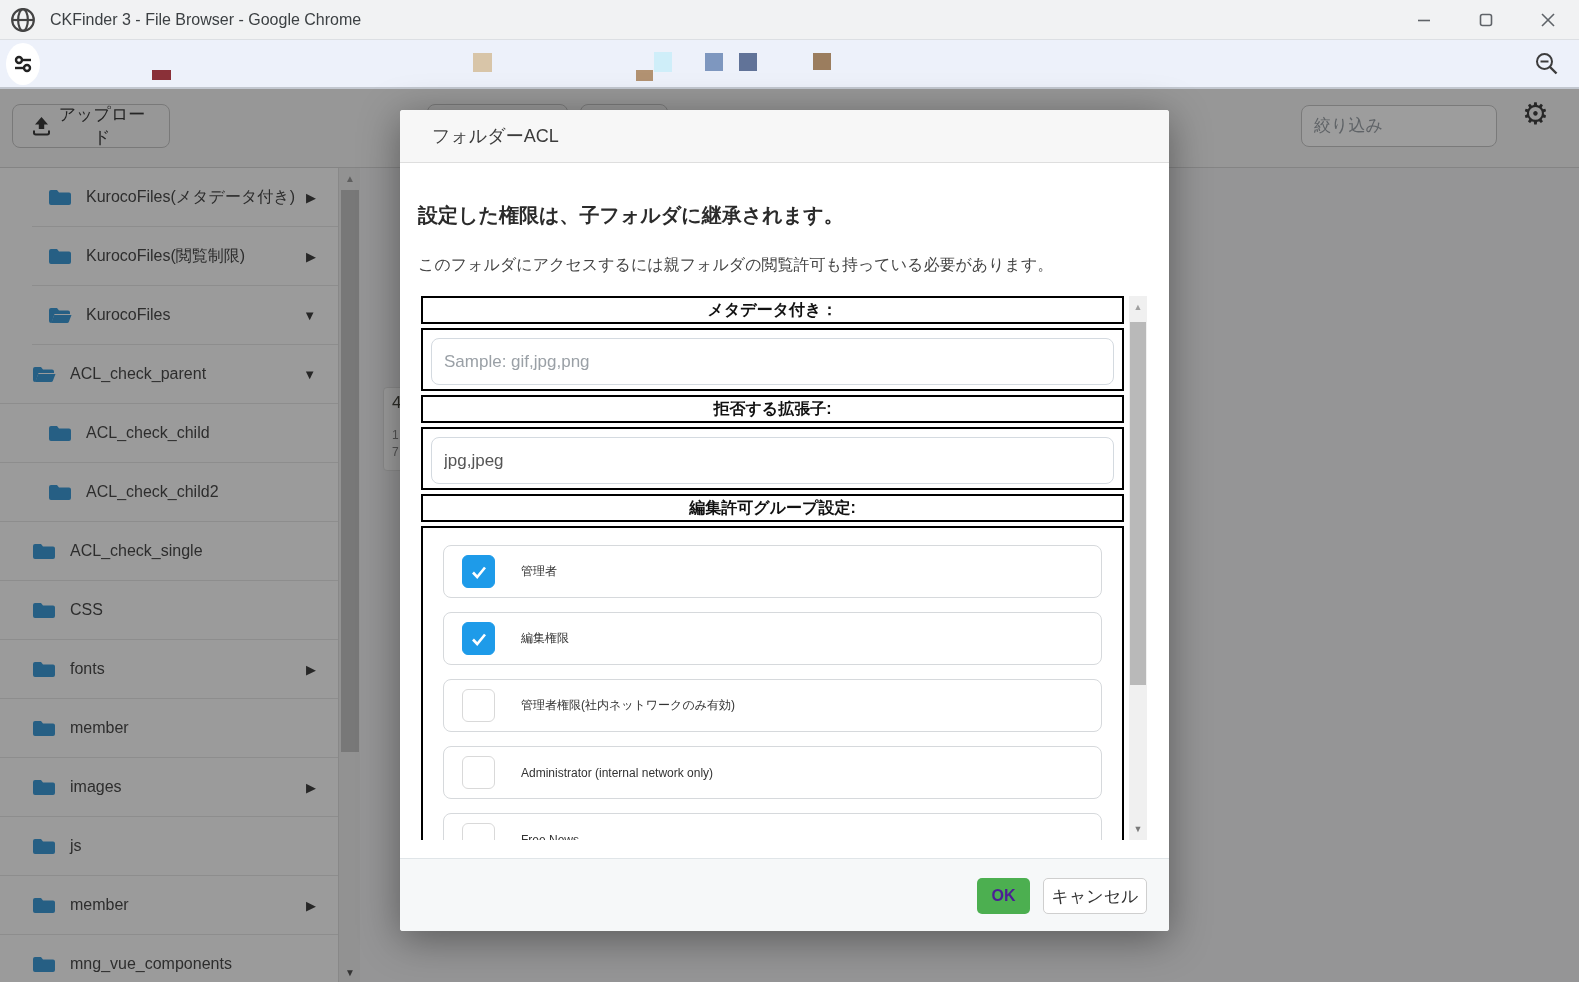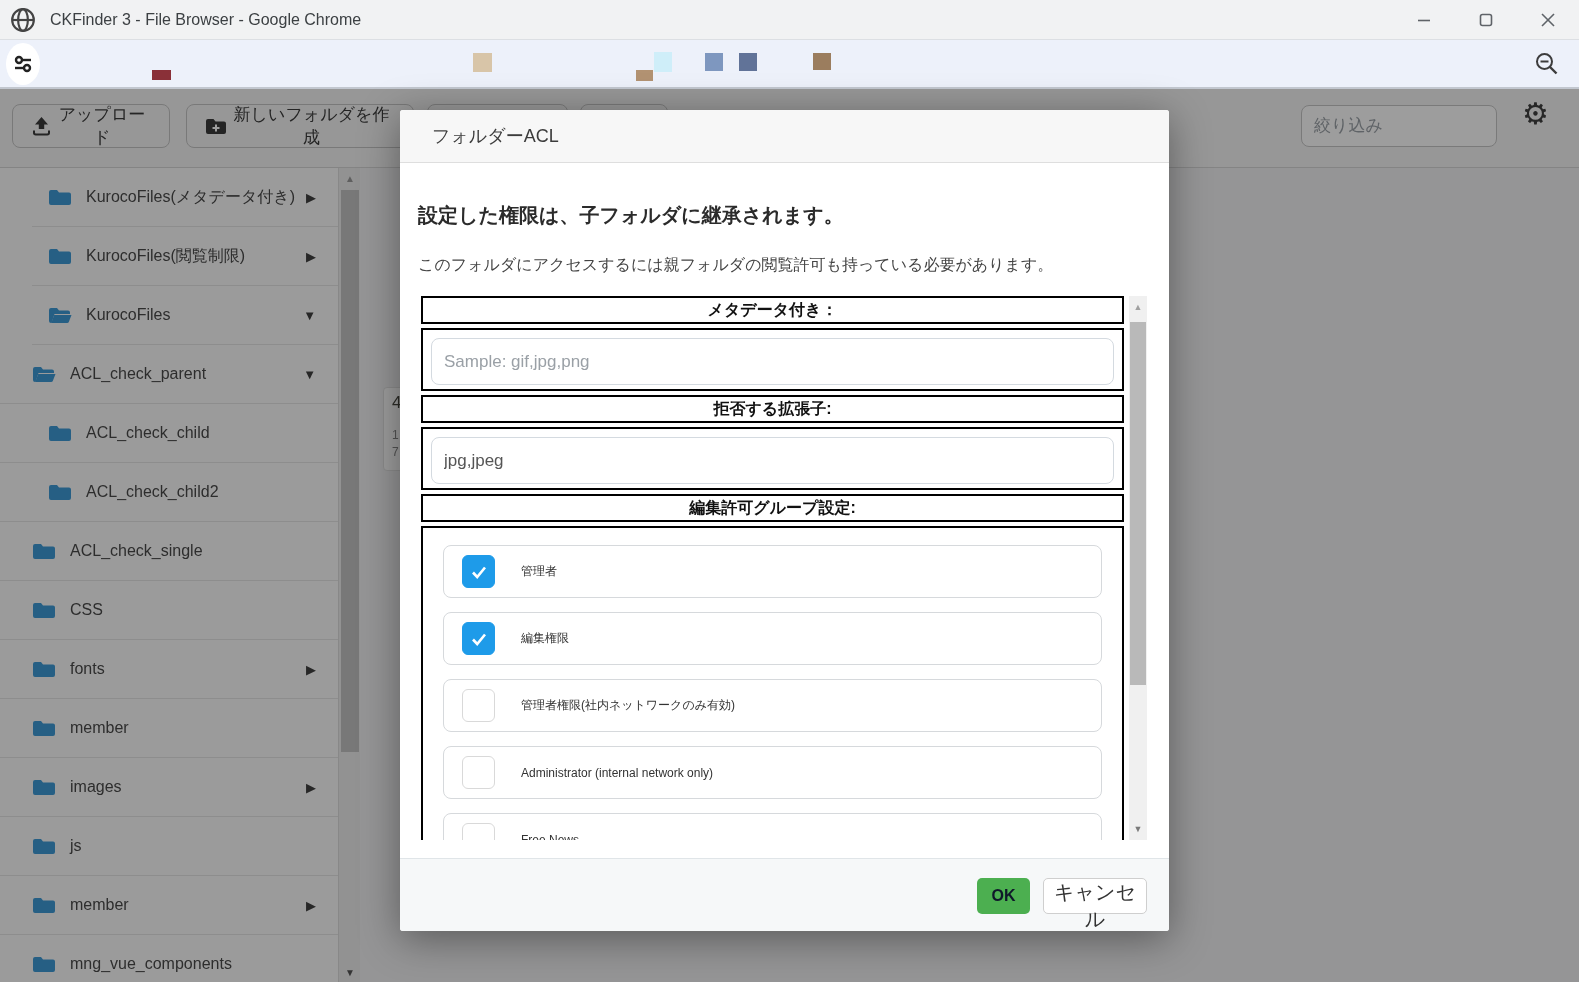--- a/index.html
+++ b/index.html
@@ -93,22 +93,22 @@
   .cbx.checked svg{display:block;}
   .group-label{font-size:12px;color:#333;}
 
   .modal-scroll{position:absolute;left:729px;top:186px;width:18px;height:544px;background:#f0f0f0;}
   .modal-scroll .arr{position:absolute;left:0;width:18px;height:22px;display:flex;align-items:center;justify-content:center;font-size:9px;color:#a0a0a0;}
   .modal-scroll .arr.up{top:0;}
   .modal-scroll .arr.down{bottom:0;color:#7a7a7a;}
   .modal-scroll .thumb{position:absolute;left:1px;top:26px;width:16px;height:363px;background:#b9b9b9;}
 
   .modal-footer{position:absolute;left:0;bottom:0;width:100%;height:73px;background:#f6f8f9;border-top:1px solid #e0e5e8;border-radius:0 0 3px 3px;}
-  .ok-btn{position:absolute;right:139px;top:19px;width:53px;height:36px;background:var(--ok-green);color:#0f172a;font-weight:bold;font-size:16px;border:none;border-radius:5px;font-family:inherit;}
-  .cancel-btn{position:absolute;right:22px;top:19px;width:104px;height:36px;background:#fff;color:#333;font-size:20px;border:1px solid #cfcfcf;border-radius:5px;font-family:inherit;}
+  .ok-btn{position:absolute;right:139px;top:19px;width:53px;height:36px;background:var(--ok-green);color:#4c1d95;font-weight:bold;font-size:16px;border:none;border-radius:5px;font-family:inherit;}
+  .cancel-btn{position:absolute;right:22px;top:19px;width:104px;height:36px;background:#fff;color:#333;font-size:17px;border:1px solid #cfcfcf;border-radius:5px;font-family:inherit;}
 </style>
 </head>
 <body>
 
 <div class="titlebar">
   <svg class="globe" viewBox="0 0 24 24">
     <circle cx="12" cy="12" r="10" fill="none" stroke="#444" stroke-width="2"></circle>
     <ellipse cx="12" cy="12" rx="4.5" ry="10" fill="none" stroke="#444" stroke-width="2"></ellipse>
     <line x1="2" y1="12" x2="22" y2="12" stroke="#444" stroke-width="2"></line>
   </svg>
@@ -158,28 +158,20 @@
 
 <div class="app">
   <div class="toolbar">
     <button class="tbtn btn-upload">
       <svg width="21" height="21" viewBox="0 0 21 21">
         <path d="M10.5 1 L17 8.5 H13.2 V13 H7.8 V8.5 H4 Z" fill="#3a3a3a"></path>
         <path d="M3 14.5 v2.3 q0 1.7 1.7 1.7 h11.6 q1.7 0 1.7 -1.7 v-2.3" fill="none" stroke="#3a3a3a" stroke-width="2"></path>
       </svg>
       <span>アップロード</span>
     </button>
-    <button class="tbtn btn-newfolder">
-      <svg width="22" height="18" viewBox="0 0 22 18">
-        <path d="M1 4 q0 -2 2 -2 h5.5 l2 2.5 H19 q2 0 2 2 V15 q0 2 -2 2 H3 q-2 0 -2 -2 Z" fill="#3a3a3a"></path>
-        <line x1="11" y1="7.5" x2="11" y2="14.5" stroke="#fff" stroke-width="2"></line>
-        <line x1="7.5" y1="11" x2="14.5" y2="11" stroke="#fff" stroke-width="2"></line>
-      </svg>
-      <span>新しいフォルダを作成</span>
-    </button>
     <button class="tbtn ghost1"></button>
     <button class="tbtn ghost2"></button>
     <input class="filter" type="text" placeholder="絞り込み" style="">
     <span class="gear">⚙</span>
   </div>
 
   <div class="sidebar">
     <div class="tree-row lvl0">
       <span class="folder">
         <svg class="closed-shape" width="24" height="20" viewBox="0 0 24 20">

